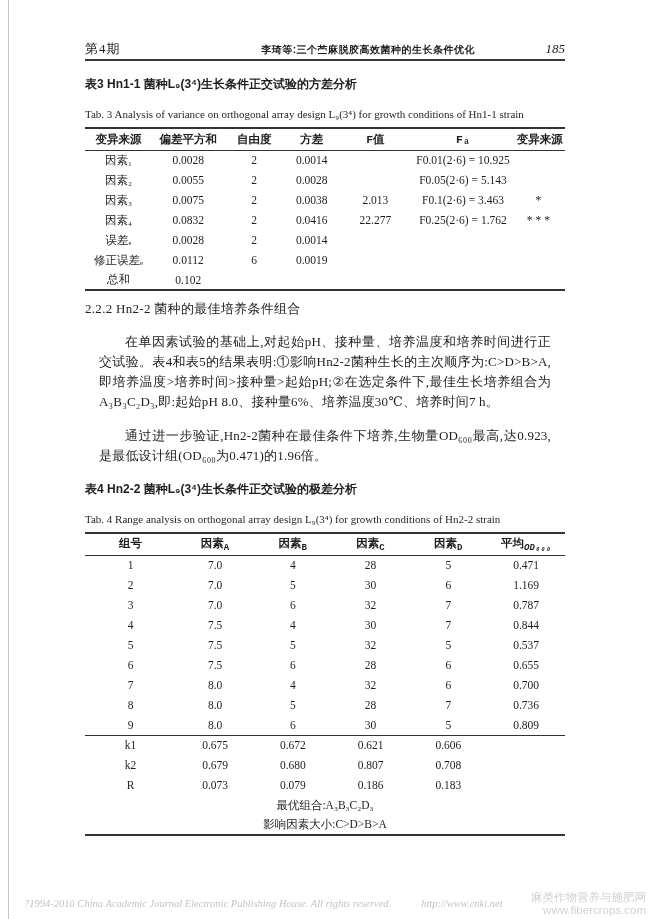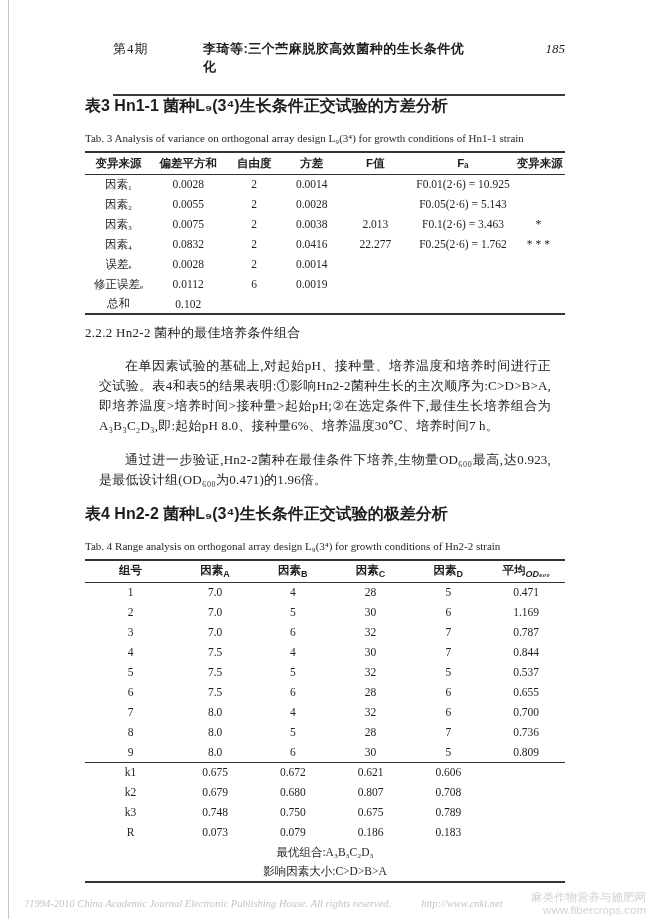--- a/index.html
+++ b/index.html
@@ -6,33 +6,33 @@
   html,body { background:#e9e9e9; }
   .page {
     position:relative; width:649px; height:919px; background:#ffffff;
     overflow:hidden; color:#1e1e1e;
     font-family:"Liberation Serif","DejaVu Serif",serif;
   }
   .scan-edge { position:absolute; left:8px; top:0; width:1px; height:100%; background:#c7c7c7; }
   .content { position:absolute; left:85px; top:40px; width:480px; }
 
   
-  .running-head { display:flex; align-items:baseline; border-bottom:2px solid #3a3a3a; padding-bottom:18px; font-size:13px;margin-left:28px; }
+  .running-head { display:flex; align-items:baseline; border-bottom:2px solid #3a3a3a; padding-bottom:1px; font-size:13px; }
   .issue { width:90px; letter-spacing:1px; }
-  .rh-title { flex:1; text-align:left; font-family:"Liberation Sans","DejaVu Sans",sans-serif; font-weight:bold; font-size:13px; letter-spacing:0.5px; }
+  .rh-title { flex:1; text-align:right; font-family:"Liberation Sans","DejaVu Sans",sans-serif; font-weight:bold; font-size:10px; letter-spacing:0.5px; }
   .pageno { width:90px; text-align:right;font-style:italic; }
 
   
-  .cap-zh { margin-top:0; font-family:"Liberation Sans","DejaVu Sans",sans-serif; font-weight:bold; font-size:16px; }
+  .cap-zh { margin-top:15px; font-family:"Liberation Sans","DejaVu Sans",sans-serif; font-weight:bold; font-size:12px; }
   .cap-en { margin-top:15px; font-size:11px; color:#262626; }
 
   
   table.tbl { width:100%; border-collapse:collapse; table-layout:fixed; margin-top:7px;
               font-size:11.5px; border-top:2px solid #333; border-bottom:2px solid #333; }
-  .tbl thead th { font-family:Liberation Sans, sans-serif; font-weight:bold;
+  .tbl thead th { font-family:Liberation Mono, monospace; font-weight:bold;
                   font-size:11.5px; height:22px; border-bottom:1.5px solid #333; text-align:center; vertical-align:middle; }
   .tbl td { height:20px; text-align:center; vertical-align:middle; font-size:11.5px; }
   .t3 .c1{width:14%} .t3 .c2{width:15%} .t3 .c3{width:12.5%} .t3 .c4{width:11.5%}
   .t3 .c5{width:15%} .t3 .c6{width:21.5%} .t3 .c7{width:10.5%}
   .t4 .c1{width:19%} .t4 .c2,.t4 .c3,.t4 .c4,.t4 .c5,.t4 .c6{width:16.2%}
   .stars { letter-spacing:3px; }
   tbody.k-block { border-top:1px solid #333; }
   .summary-cell { font-size:11.5px; }
   sub { font-size:9px; }
   .italic-sub { font-style:italic; }
@@ -247,28 +247,20 @@
         </tr>
         <tr>
           <td>k2</td>
           <td>0.679</td>
           <td>0.680</td>
           <td>0.807</td>
           <td>0.708</td>
           <td></td>
         </tr>
         <tr>
-          <td>k3</td>
-          <td>0.748</td>
-          <td>0.750</td>
-          <td>0.675</td>
-          <td>0.789</td>
-          <td></td>
-        </tr>
-        <tr>
           <td>R</td>
           <td>0.073</td>
           <td>0.079</td>
           <td>0.186</td>
           <td>0.183</td>
           <td></td>
         </tr>
       </tbody>
       <tbody>
         <tr>

